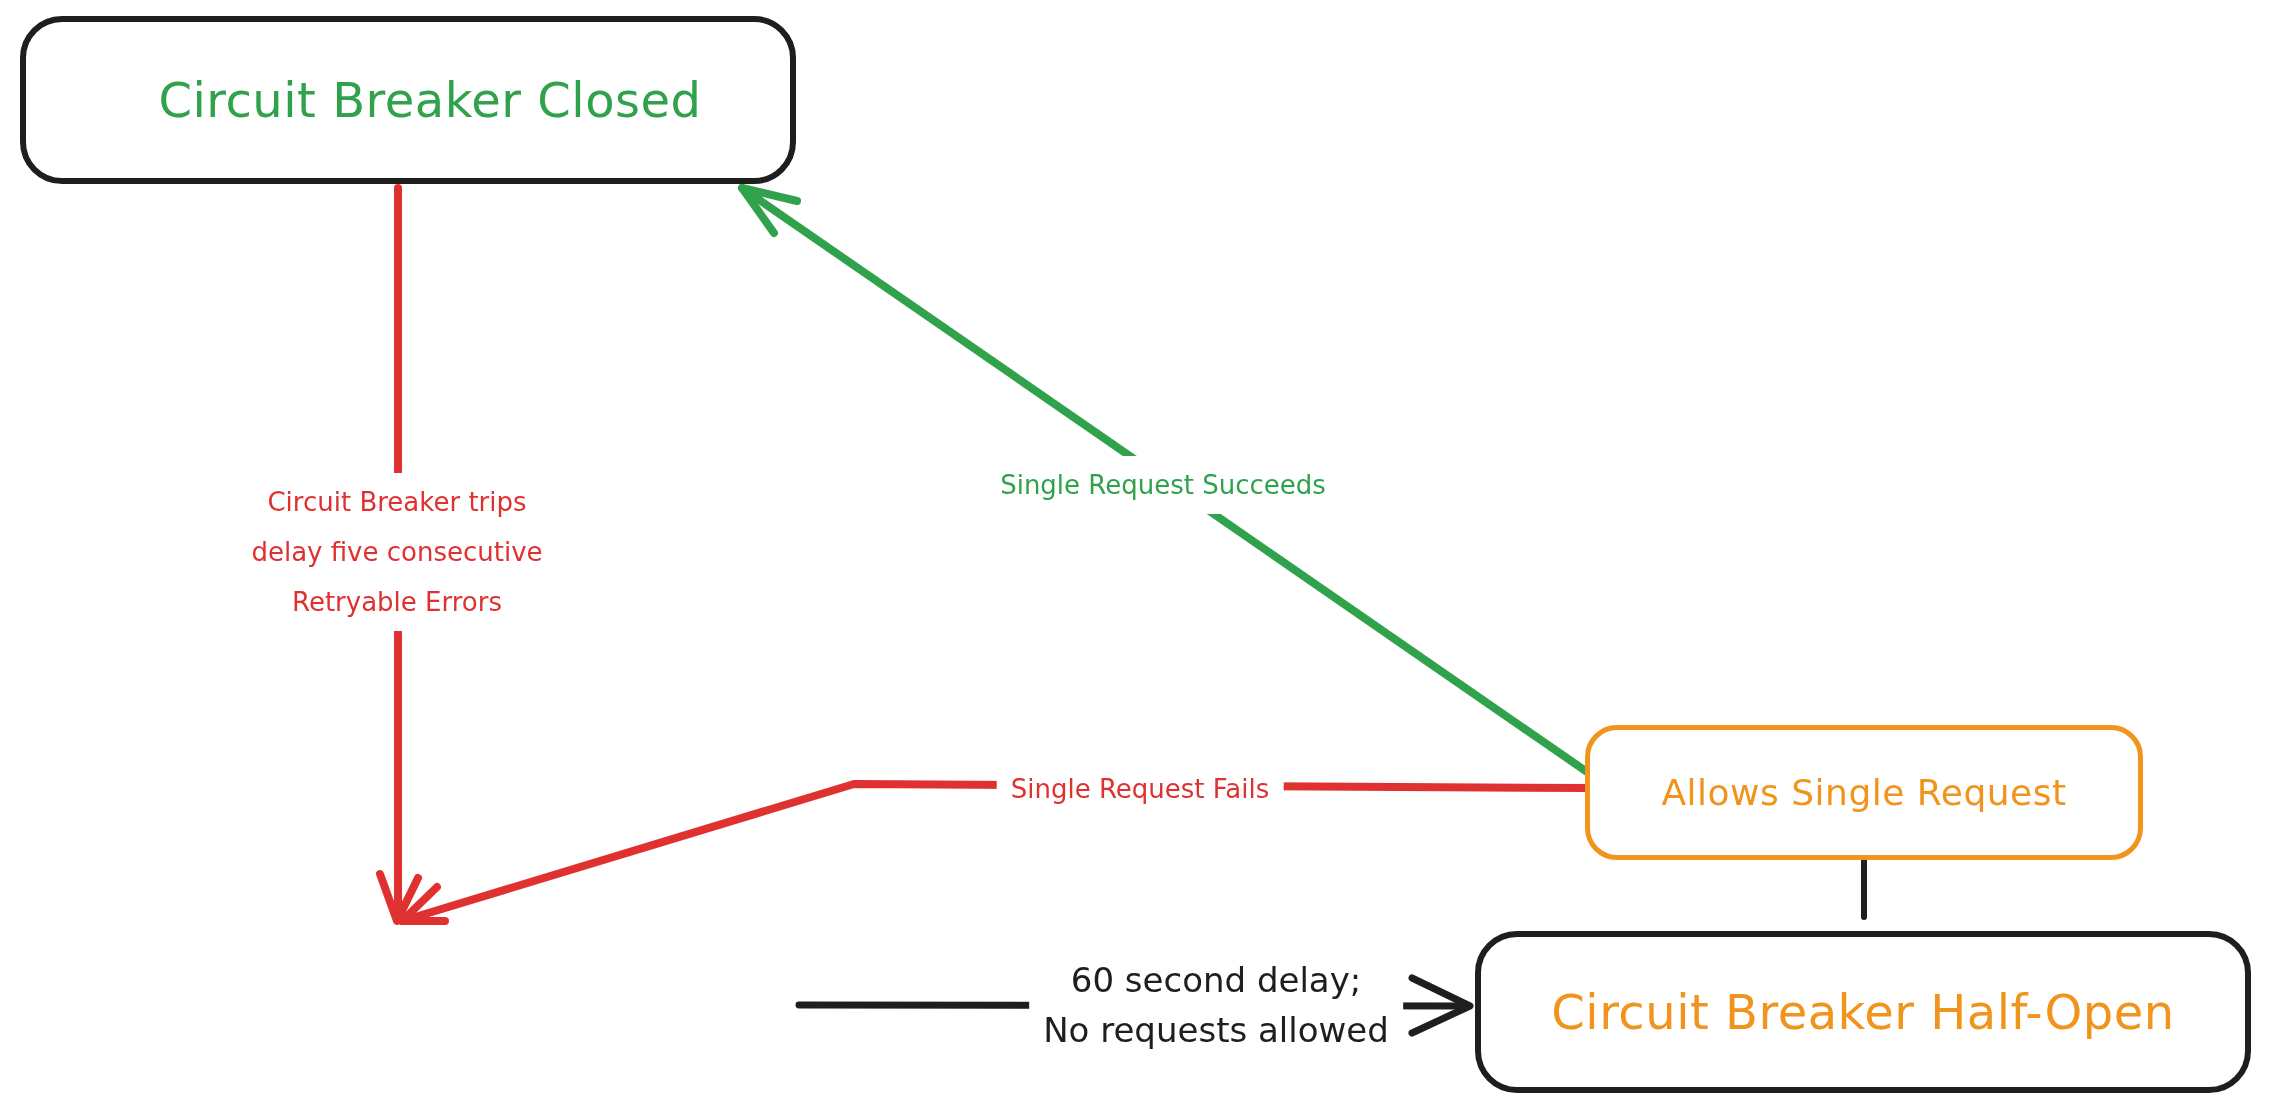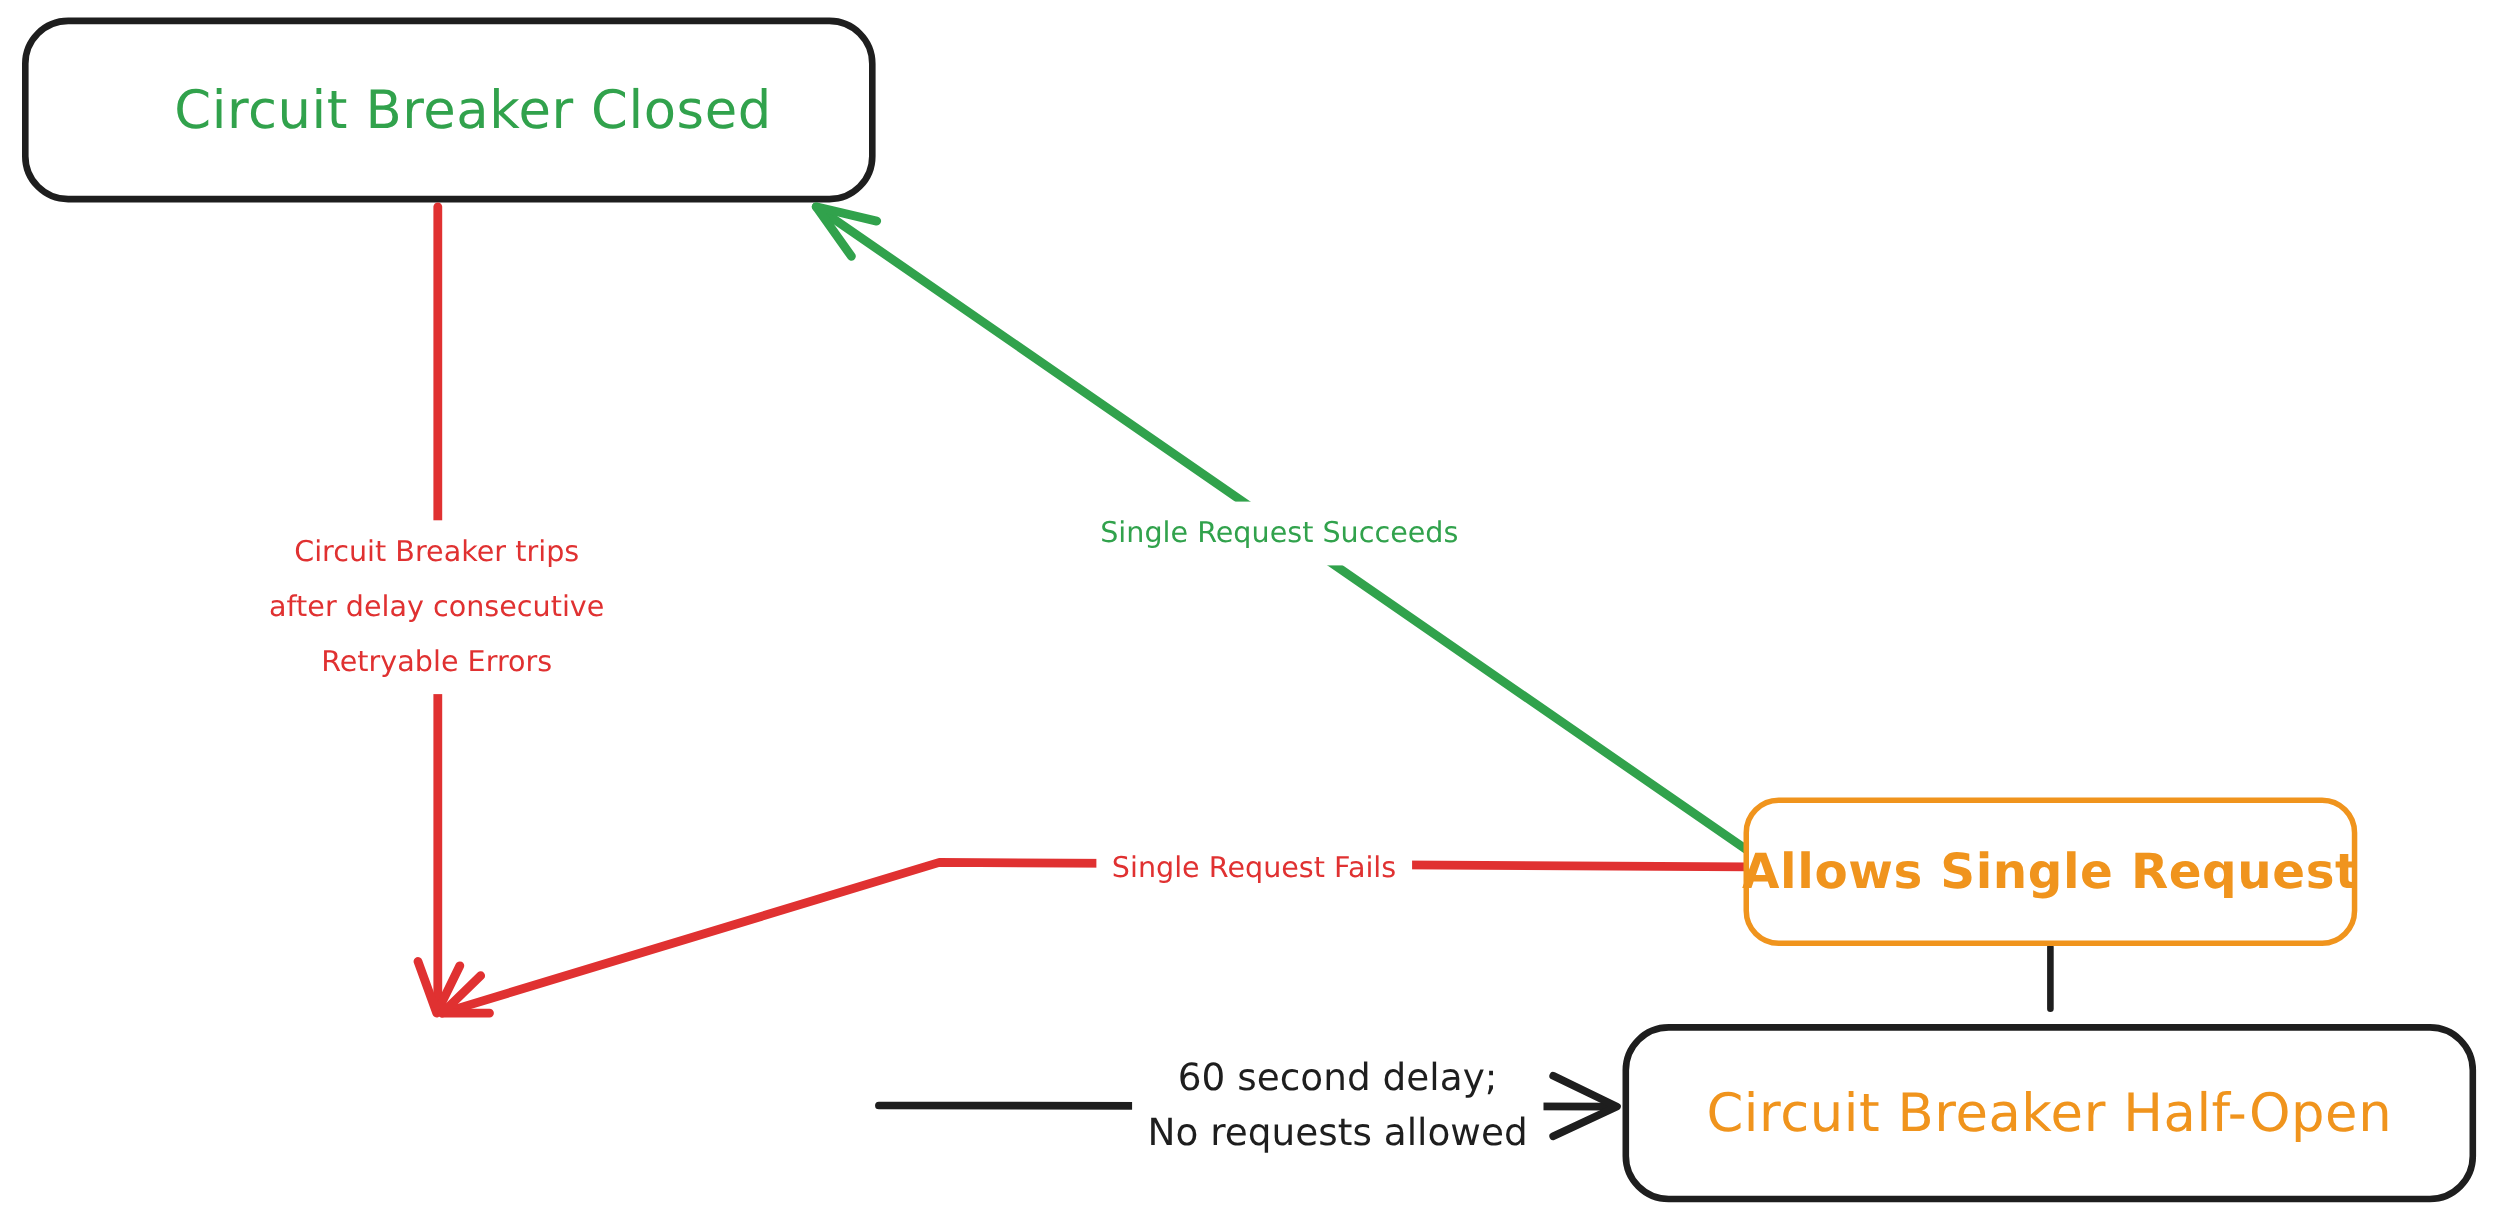--- a/index.html
+++ b/index.html
@@ -36,21 +36,21 @@
     letter-spacing:0.5px;
     white-space:nowrap;
   }
   #node-closed{left:20px;top:16px;width:776px;height:168px;padding-left:44px;}
   #node-closed .node-label{color:var(--green);}
   #node-open{left:20px;top:919px;width:776px;height:162px;}
   #node-open .node-label{color:var(--red);}
   #node-half-open{left:1475px;top:919px;width:776px;height:162px;margin-top:12px;}
   #node-half-open .node-label{color:var(--orange);}
   #node-allows{left:1585px;top:725px;width:558px;height:135px;border:5px solid var(--orange);border-radius:32px;}
-  #node-allows .node-label{color:var(--orange);font-size:44px;font-weight:bold;}
+  #node-allows .node-label{color:var(--orange);font-size:36px;}
 
   .edge-label{
     position:absolute;
     transform:translate(-50%,-50%);
     background:var(--bg);
     padding:4px 14px;
     text-align:center;
     font-size:26px;
     line-height:50px;
     white-space:nowrap;
@@ -90,21 +90,21 @@
 
     <path d="M1864 861 L1864 917" stroke="#1e1e1e" stroke-width="6"></path>
   </svg>
 
   <div class="node" id="node-allows">
     <span class="node-label">Allows Single Request</span>
   </div>
 
   <div class="edge-label" id="label-trip">
     <div>Circuit Breaker trips</div>
-    <div>after delay consecutive</div>
+    <div>delay five consecutive</div>
     <div>Retryable Errors</div>
   </div>
 
   <div class="edge-label" id="label-succeeds">Single Request Succeeds</div>
 
   <div class="edge-label" id="label-fails">Single Request Fails</div>
 
   <div class="edge-label" id="label-delay">
     <div>60 second delay;</div>
     <div>No requests allowed</div>

